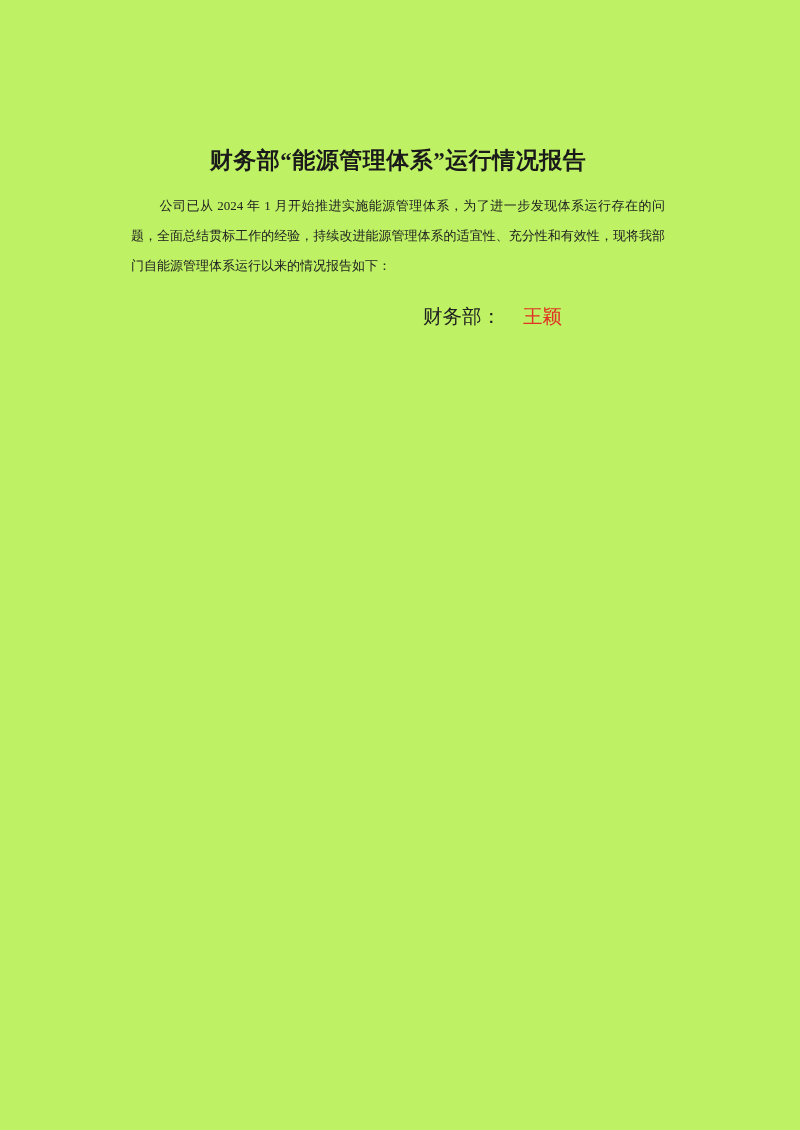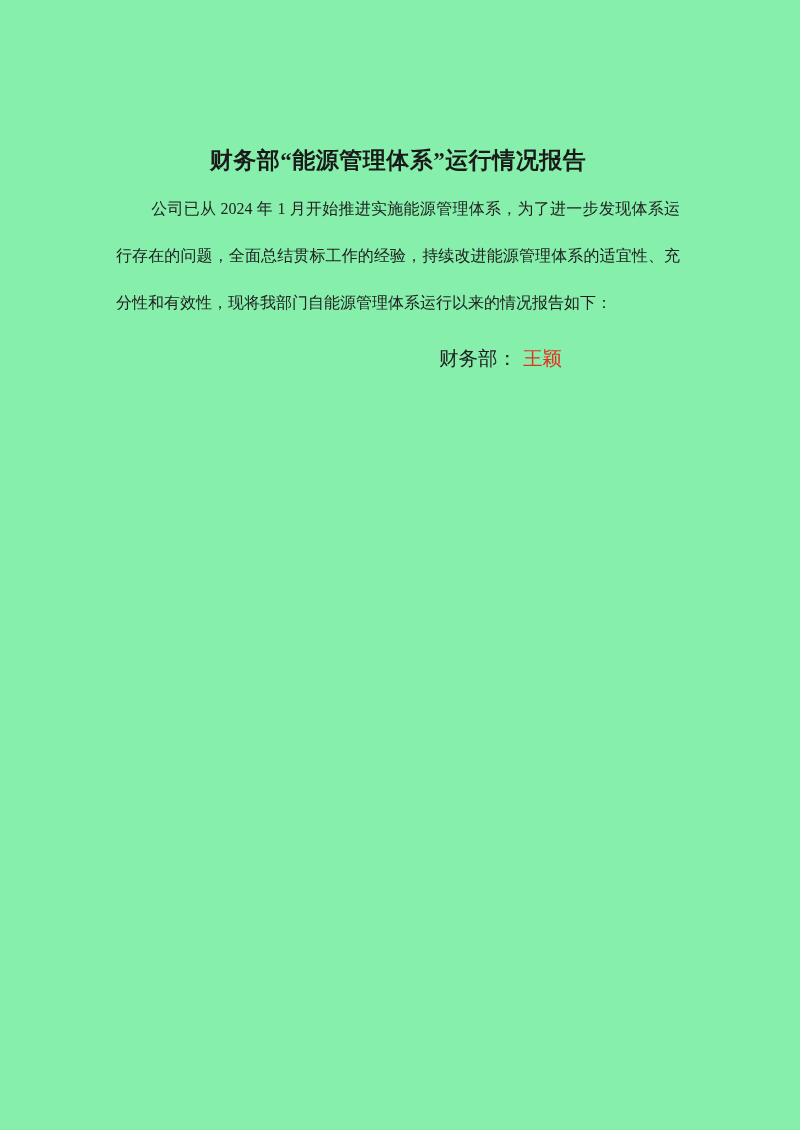--- a/index.html
+++ b/index.html
@@ -5,56 +5,56 @@
   html, body {
     margin: 0;
     padding: 0;
     background: #ffffff;
   }
   .page {
     position: relative;
     width: 800px;
     height: 1130px;
     box-sizing: border-box;
-    background: #86efac;
+    background: #bef264;
     padding: 146px 120px 0 116px;
     font-family: "Liberation Serif", "DejaVu Serif", serif;
     color: #212121;
     overflow: hidden;
   }
   .doc-title {
     margin: 0 0 9px 0;
     font-size: 23px;
     font-weight: 700;
     line-height: 30px;
     text-align: center;
     color: #1a1a1a;
     letter-spacing: 0.5px;
   }
   .para {
-    margin: 0;
-    font-size: 16px;
-    line-height: 47px;
+    margin: 15px;
+    font-size: 13px;
+    line-height: 30px;
     text-align: justify;
     text-indent: 2.2em;
     word-break: break-all;
     color: #212121;
   }
   .signature {
     margin: 12px 0 0 0;
     font-size: 19.5px;
     line-height: 42.5px;
     text-align: right;
     padding-right: 118px;
     text-indent: 0;
     color: #212121;
   }
   .signature-name {
     color: #e03323;
-    margin-left: 6px;
+    margin-left: 22px;
   }
 </style>
 </head>
 <body>
 
 <div class="page">
   <h1 class="doc-title">财务部“能源管理体系”运行情况报告</h1>
 
   <p class="para">公司已从 2024 年 1 月开始推进实施能源管理体系，为了进一步发现体系运行存在的问题，全面总结贯标工作的经验，持续改进能源管理体系的适宜性、充分性和有效性，现将我部门自能源管理体系运行以来的情况报告如下：</p>
 

